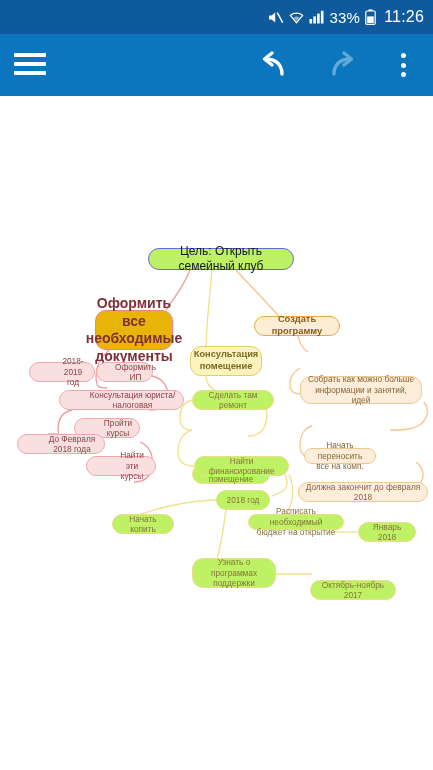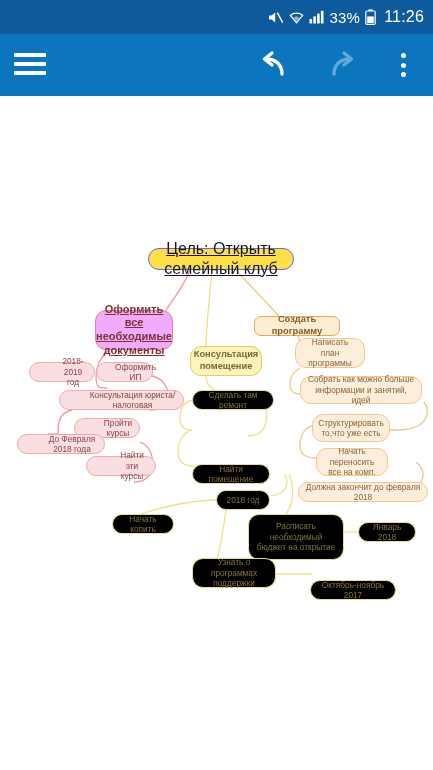--- a/index.html
+++ b/index.html
@@ -60,26 +60,26 @@
     display: flex; align-items: center; justify-content: center;
     text-align: center;
     border-radius: 11px;
     border-width: 1.4px; border-style: solid;
     line-height: 1.25;
     white-space: pre-line;
     cursor: pointer;
     padding: 2px 6px;
   }
   .node.root {
-    background: #fde047; border-color: #6a6ad6; color: #14142e;
-    font-size: 16px; border-radius: 13px; border-width: 1.6px; text-decoration: underline;
+    background: #bef264; border-color: #6a6ad6; color: #14142e;
+    font-size: 12px; border-radius: 13px; border-width: 1.6px;
   }
   .node.pink       { background: #fadfe1; border-color: #f0a9ae; color: #8d4246; font-size: 8.3px; padding-left: 28px; }
-  .node.pink-main  { background: #f0abfc; border-color: #e8858c; color: #7d3035; font-size: 11px; font-weight: bold; border-width: 1.8px; text-decoration: underline; }
-  .node.yellow     { background: #000000; border-color: #e9dd8c; color: #85743a; font-size: 8.3px; }
+  .node.pink-main  { background: #eab308; border-color: #e8858c; color: #7d3035; font-size: 14px; font-weight: bold; border-width: 1.8px; }
+  .node.yellow     { background: #bef264; border-color: #e9dd8c; color: #85743a; font-size: 8.3px; }
   .node.yellow-main{ background: #fdf3bd; border-color: #ded06a; color: #7a6a28; font-size: 9.3px; font-weight: bold; border-width: 1.8px; }
   .node.orange     { background: #fdeedb; border-color: #f0c893; color: #8a6536; font-size: 8.3px; }
   .node.orange-main{ background: #fdedd4; border-color: #e9a74e; color: #8a5c1e; font-size: 9.3px; font-weight: bold; border-width: 1.8px; }
 </style>
 </head>
 <body>
 
 <div id="app">
 
   <div class="statusbar">
@@ -196,34 +196,31 @@
     <div class="node pink" style="left:29px; top:266px; width:66px; height:20px;">2018-2019 год</div>
     <div class="node pink" style="left:59px; top:294px; width:125px; height:20px;">Консультация юриста/налоговая</div>
     <div class="node pink" style="left:74px; top:322px; width:66px; height:20px;">Пройти курсы</div>
     <div class="node pink" style="left:17px; top:338px; width:88px; height:20px;">До Февраля 2018 года</div>
     <div class="node pink" style="left:86px; top:360px; width:70px; height:20px;">Найти эти курсы</div>
 
     <div class="node yellow-main" style="left:190px; top:250px; width:72px; height:30px;">Консультация
 помещение</div>
     <div class="node yellow" style="left:192px; top:294px; width:82px; height:20px;">Сделать там ремонт</div>
     <div class="node yellow" style="left:192px; top:324px; width:78px; height:20px;margin-top:44px;">Найти помещение</div>
+    <div class="node yellow" style="left:194px; top:360px; width:95px; height:20px;">Найти финансирование</div>
     <div class="node yellow" style="left:216px; top:394px; width:54px; height:20px;">2018 год</div>
     <div class="node yellow" style="left:112px; top:418px; width:62px; height:20px;">Начать копить</div>
-    <div class="node yellow" style="left:248px; top:418px; width:96px; height:46px;border-radius:11px;">Расписать необходимый
+    <div class="node yellow" style="left:248px; top:418px; width:96px; height:16px;border-radius:11px;">Расписать необходимый
 бюджет на открытие</div>
     <div class="node yellow" style="left:358px; top:426px; width:58px; height:20px;">Январь 2018</div>
     <div class="node yellow" style="left:192px; top:462px; width:84px; height:30px;">Узнать о программах
 поддержки</div>
     <div class="node yellow" style="left:310px; top:468px; width:86px; height:20px;margin-top:16px;">Октябрь-ноябрь 2017</div>
 
-    <div class="node orange-main" style="left:254px; top:220px; width:86px; height:20px;border-radius:7px;">Создать программу</div>
-    <div class="node orange" style="left:295px; top:242px; width:70px; height:30px;">Написать план
-программы</div>
+    <div class="node orange-main" style="left:254px; top:220px; width:86px; height:20px;">Создать программу</div>
     <div class="node orange" style="left:300px; top:280px; width:122px; height:28px;">Собрать как можно больше
 информации и занятий, идей</div>
-    <div class="node orange" style="left:312px; top:318px; width:78px; height:28px;">Структурировать
-то,что уже есть</div>
-    <div class="node orange" style="left:316px; top:352px; width:72px; height:28px;">Начать переносить
+    <div class="node orange" style="left:304px; top:352px; width:72px; height:16px;">Начать переносить
 все на комп.</div>
     <div class="node orange" style="left:298px; top:386px; width:130px; height:20px;">Должна закончит до февраля 2018</div>
 
   </div>
 </div>
 
 </body></html>

